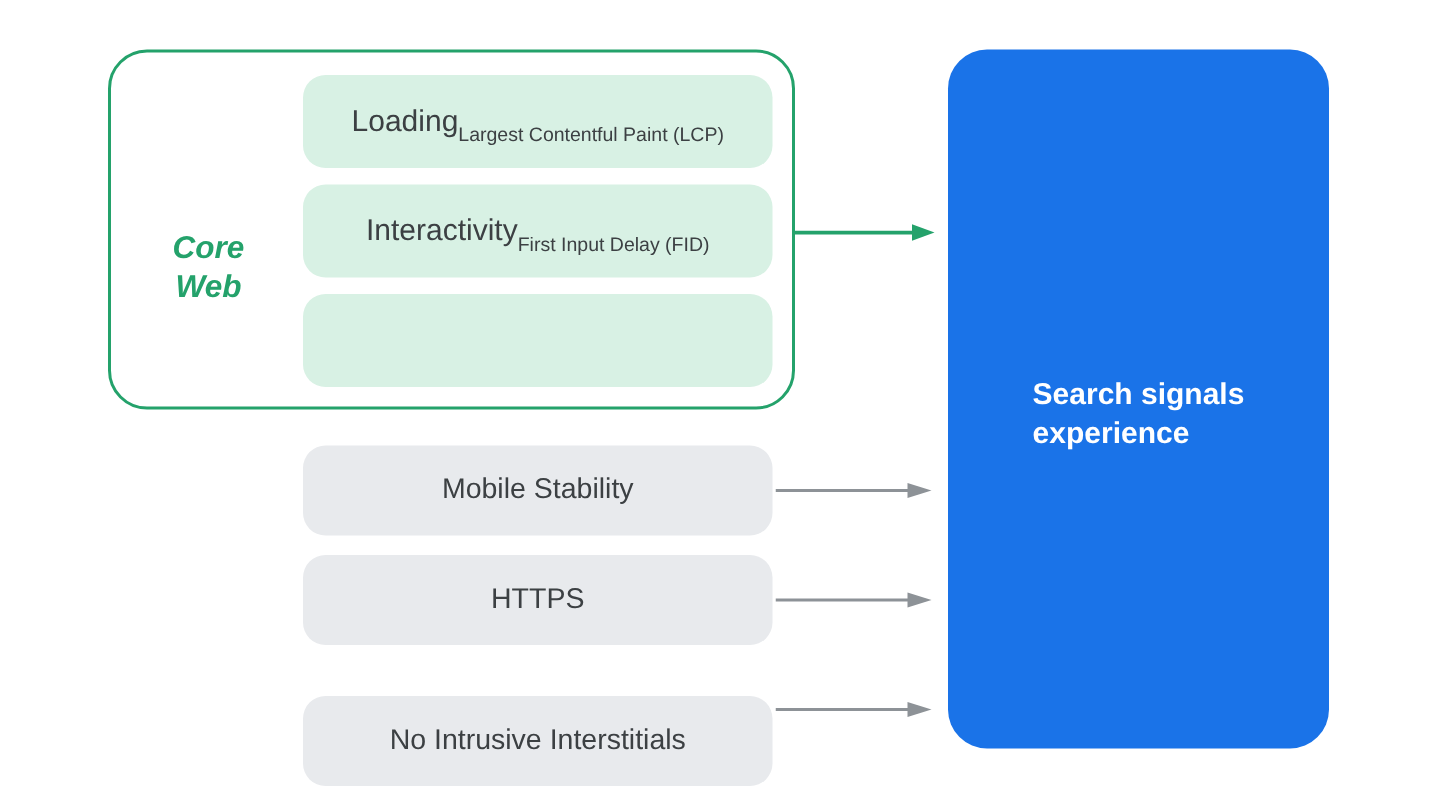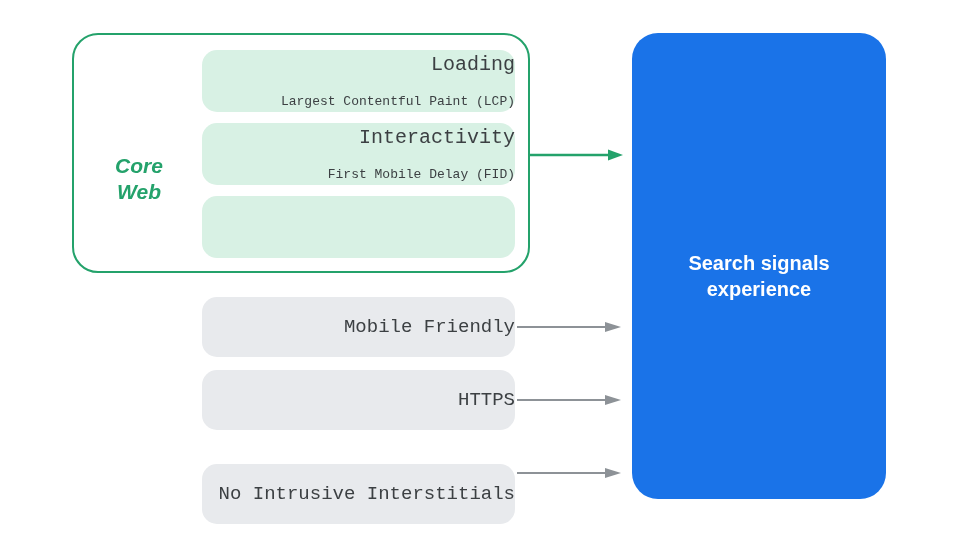--- a/index.html
+++ b/index.html
@@ -41,26 +41,25 @@
     font-style: italic;
   }
   .cwv-label span { display: block; }
 
   .pill {
     position: absolute;
     left: 202px;
     width: 313px;
     border-radius: 15px;
     display: flex;
-    flex-direction: column;
-    align-items: flex-end;
+    flex-direction: row;
+    align-items: center;
     justify-content: center;
     text-align: center;
     box-sizing: border-box;
-    font-family: Liberation Mono, monospace;
   }
   .green-pill {
     background: var(--c-mint, #D8F1E4);
     height: 62px;
   }
   .green-pill.p1 { top: 50px; }
   .green-pill.p2 { top: 123px; }
   .green-pill.p3 { top: 196px; }
 
   .pill-title {
@@ -112,21 +111,20 @@
     border-radius: 26px;
     display: flex;
     align-items: center;
     justify-content: center;
   }
   .result-text {
     color: var(--c-white, #FFFFFF);
     font-size: 20px;
     font-weight: 700;
     line-height: 26px;
-    text-align: center;
     margin-top: 19px;
   }
   .result-text span { display: block; }
 </style>
 </head>
 <body>
 
 <div class="canvas">
 
   <div class="cwv-group">
@@ -136,33 +134,33 @@
     </div>
   </div>
 
   <div class="pill green-pill p1">
     <div class="pill-title">Loading</div>
     <div class="pill-sub">Largest Contentful Paint (LCP)</div>
   </div>
 
   <div class="pill green-pill p2">
     <div class="pill-title">Interactivity</div>
-    <div class="pill-sub">First Mobile Delay (FID)</div>
+    <div class="pill-sub">First Input Delay (FID)</div>
   </div>
 
   <div class="pill green-pill p3">
   </div>
 
   <svg class="arrow arrow-cwv" width="94" height="16" viewBox="0 0 94 16">
     <line class="g-line" x1="0" y1="8" x2="80" y2="8"></line>
     <polygon class="g-head" points="78,2.5 93,8 78,13.5"></polygon>
   </svg>
 
   <div class="pill gray-pill p1">
-    <div class="pill-title">Mobile Friendly</div>
+    <div class="pill-title">Mobile Stability</div>
   </div>
 
   <div class="pill gray-pill p2">
     <div class="pill-title">HTTPS</div>
   </div>
 
   <div class="pill gray-pill p3">
     <div class="pill-title">No Intrusive Interstitials</div>
   </div>
 

